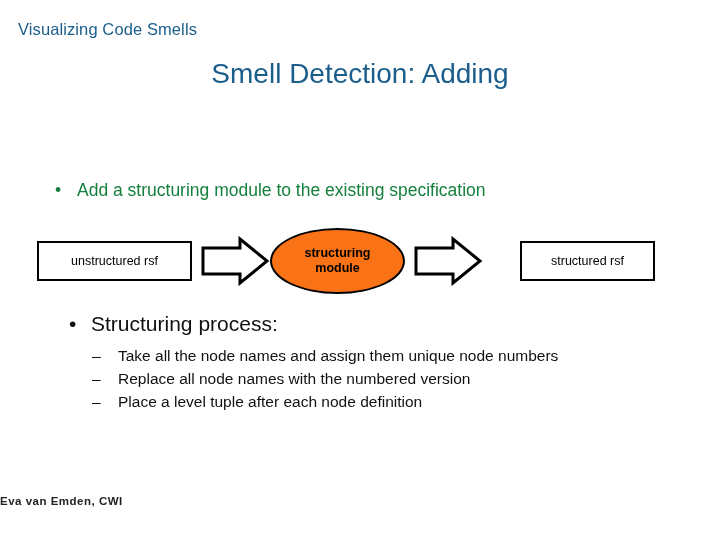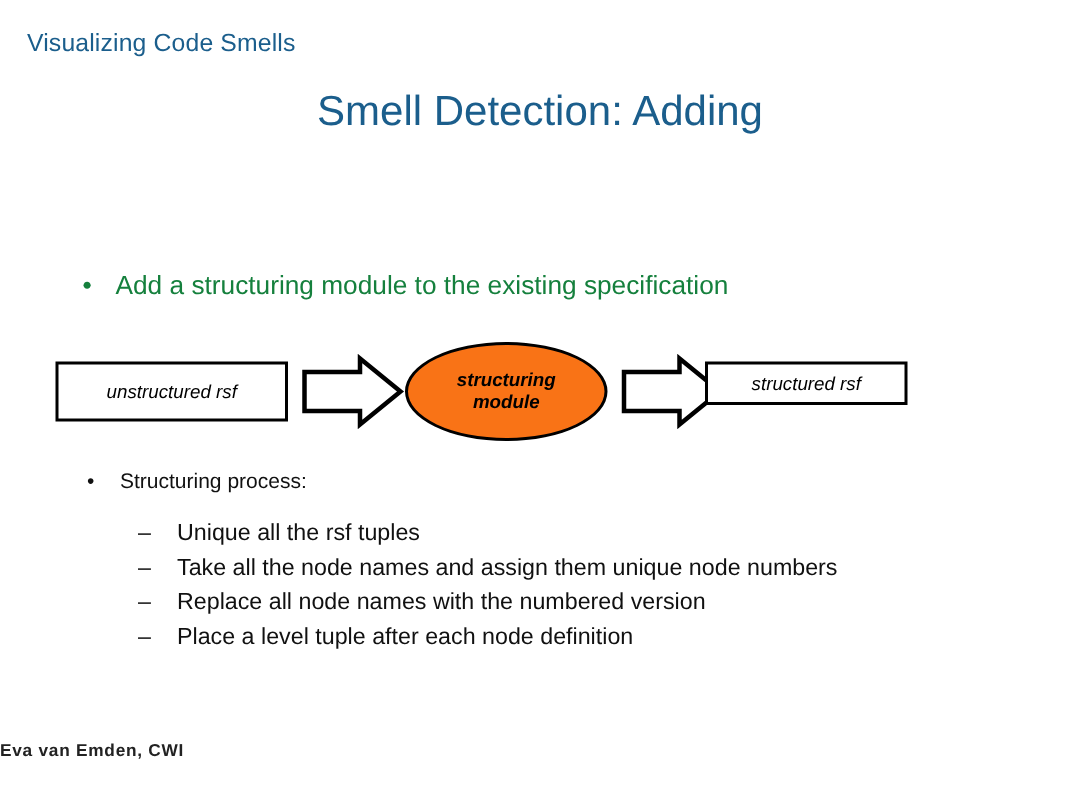--- a/index.html
+++ b/index.html
@@ -56,45 +56,44 @@
     width: 22px;
   }
 
   
   .diagram {
     position: absolute;
     left: 0;
     top: 228px;
     width: 720px;
     height: 72px;
-    font-style: italic;
   }
 
   .box {
     position: absolute;
     border: 2px solid #000000;
     background: #ffffff;
     box-sizing: border-box;
     display: flex;
     align-items: center;
     justify-content: center;
     font-size: 12.5px;
     text-align: center;
   }
   .box-unstructured {
     left: 37px;
     top: 13px;
     width: 155px;
     height: 40px;
   }
   .box-structured {
-    left: 470px;
+    left: 520px;
     top: 13px;
     width: 135px;
-    height: 29px;
+    height: 40px;
   }
 
   .ellipse {
     position: absolute;
     left: 270px;
     top: 0px;
     width: 135px;
     height: 66px;
     border: 2px solid #000000;
     border-radius: 50%;
@@ -113,23 +112,23 @@
     position: absolute;
     top: 8px;
     width: 70px;
     height: 50px;
   }
   .arrow-1 { left: 200px; }
   .arrow-2 { left: 413px; }
 
   .bullet-2 {
     position: absolute;
-    left: 58px;
+    left: 69px;
     top: 312px;
-    font-size: 14px;
+    font-size: 21px;
     color: #111111;
   }
   .bullet-2 .dot {
     display: inline-block;
     width: 22px;
   }
 
   .sub-list {
     position: absolute;
     left: 88px;
@@ -207,21 +206,21 @@
     </div>
 
   </div>
 
   <div class="bullet-2">
     <span class="dot">•</span><span>Structuring process:</span>
   </div>
 
   <div class="sub-list">
     <span class="sub-item">
-      <span class="dash">–</span><span>Unique all the rsf tuples</span>
+      <span class="dash">–</span>
     </span>
     <span class="sub-item">
       <span class="dash">–</span><span>Take all the node names and assign them unique node numbers</span>
     </span>
     <span class="sub-item">
       <span class="dash">–</span><span>Replace all node names with the numbered version</span>
     </span>
     <span class="sub-item">
       <span class="dash">–</span><span>Place a level tuple after each node definition</span>
     </span>

